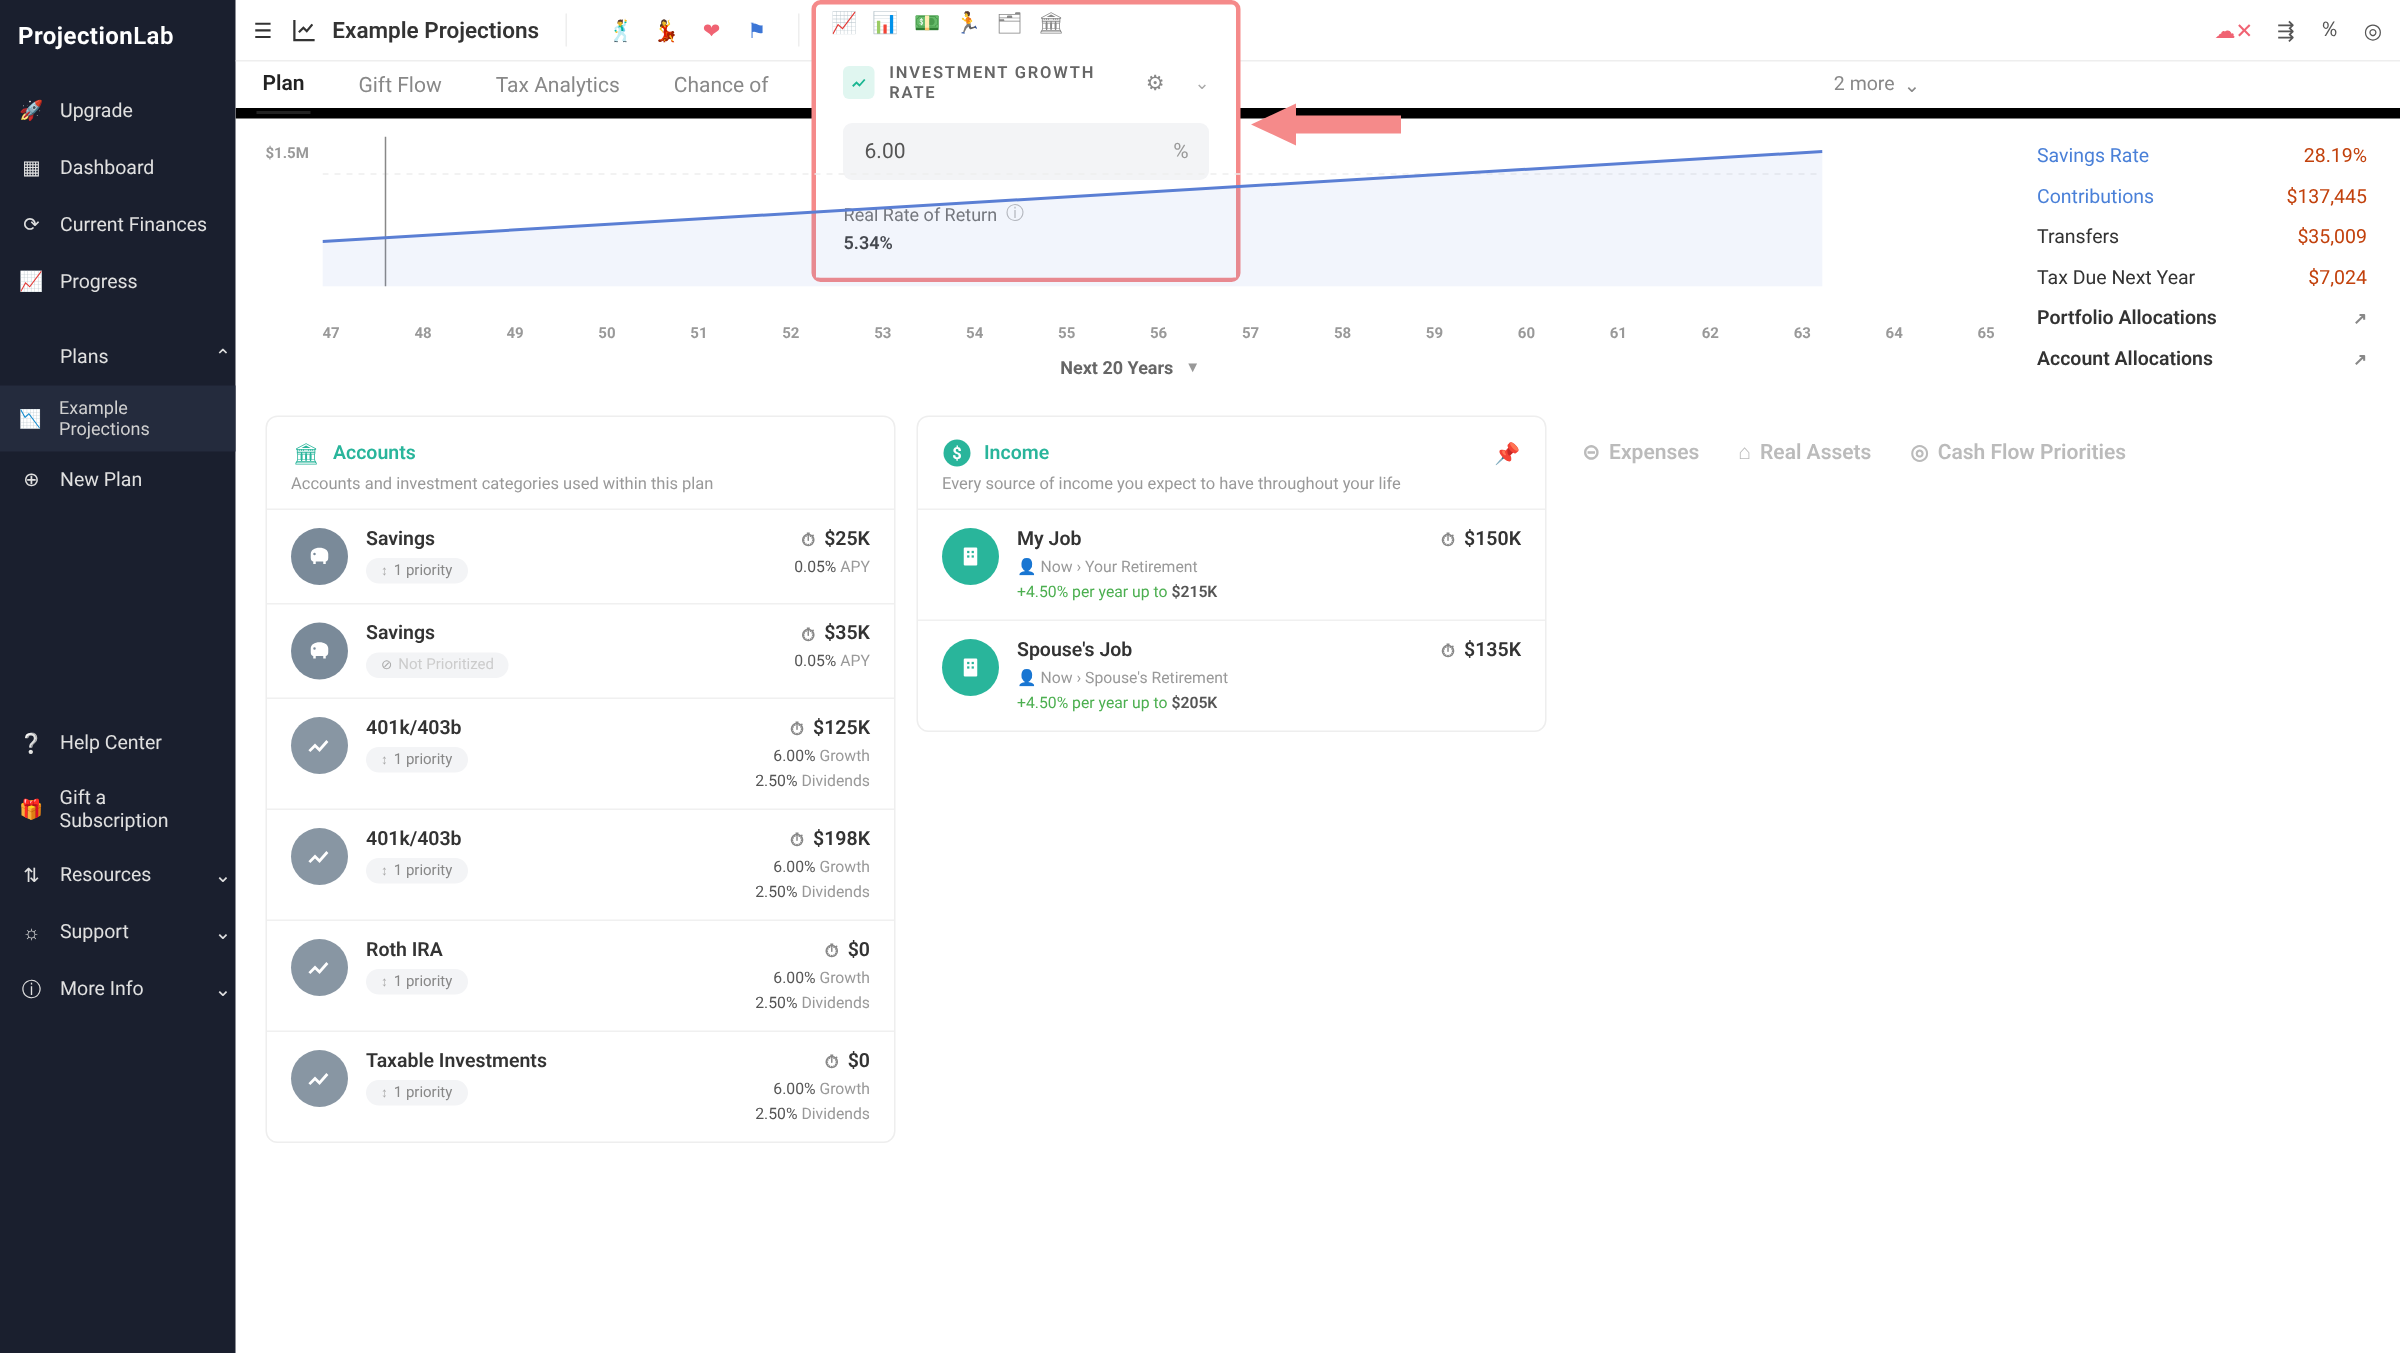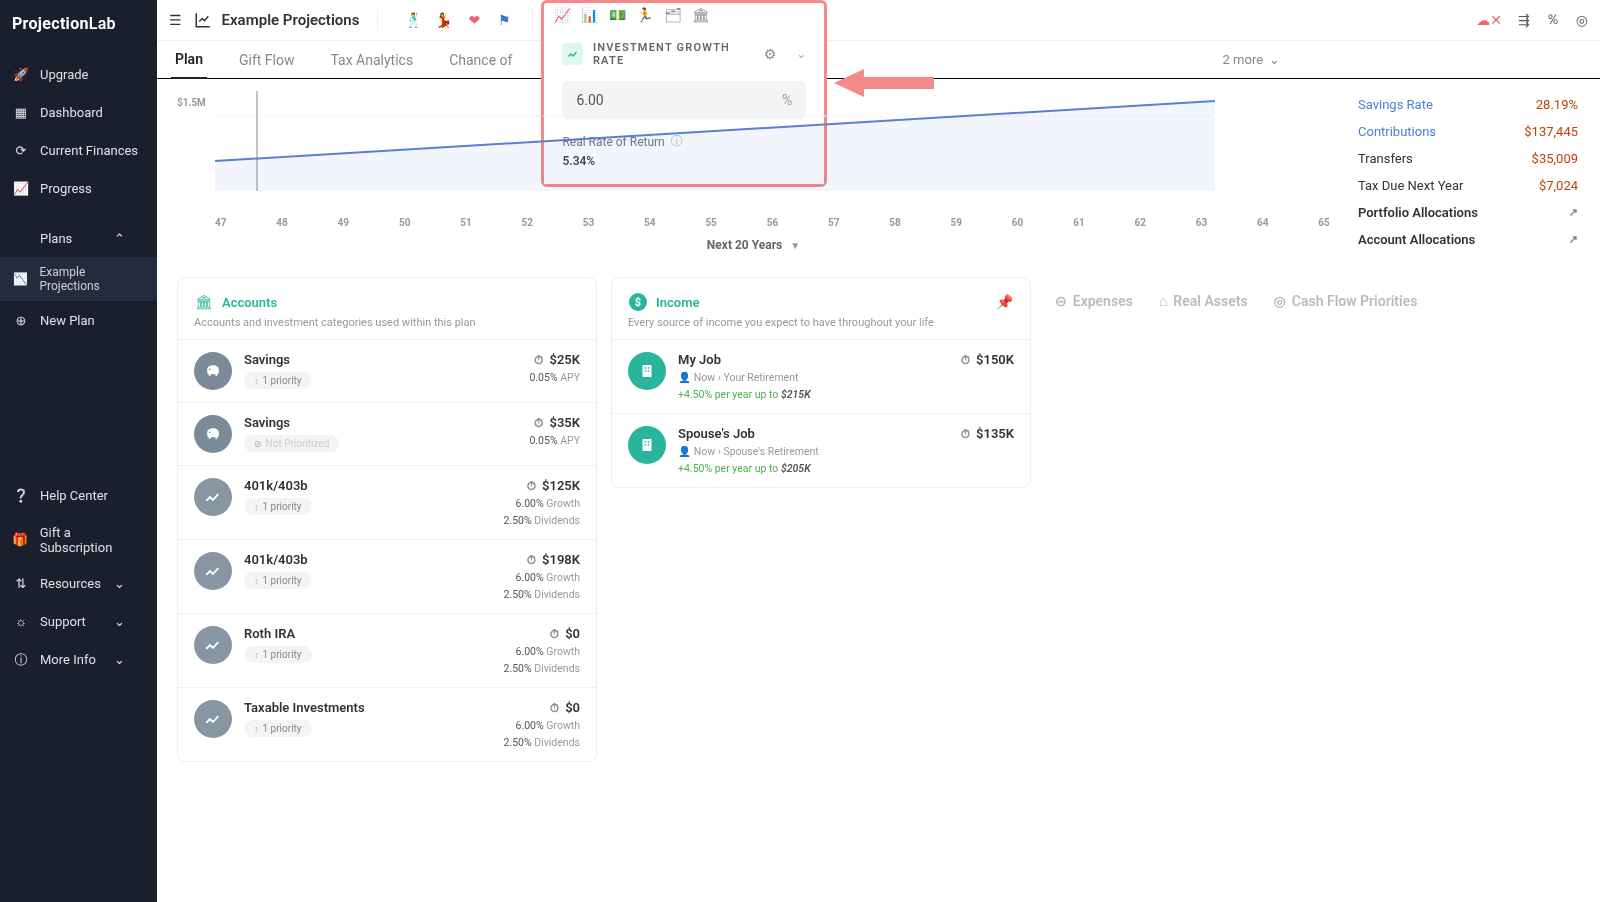--- a/index.html
+++ b/index.html
@@ -11,21 +11,21 @@
 .logo { padding: 14px 12px; font-size: 16px; font-weight: 600; letter-spacing: 0.3px; }
 .logo .bold { font-weight: 700; }
 .nav-list { list-style: none; padding: 8px 0 0 0; flex: 1; }
 .nav-item { display: flex; align-items: center; padding: 10px 12px; font-size: 13px; color: #e0e0e0; cursor: pointer; gap: 10px; }
 .nav-item.small { font-size: 12px; padding: 8px 12px 8px 34px; color: #d0d0d0; }
 .nav-item.small.active { background: #242b3d; position:relative; padding-left:12px;}
 .nav-item.small.active .nav-icon{display:flex;}
 .nav-item.small .nav-icon{display:none;}
 .nav-item.small.active .nav-icon{display:flex;}
 .nav-icon { width: 18px; height: 18px; display: flex; align-items: center; justify-content: center; }
-.nav-item.section { justify-content: space-between; padding-right:32px;}
+.nav-item.section { justify-content: space-between; padding-right:3px;}
 .bottom-nav { padding-bottom: 12px; }
 
 
 .main { flex: 1; display: flex; flex-direction: column; overflow:hidden;}
 .topbar { height: 41px; border-bottom: 1px solid #eee; display: flex; align-items: center; padding: 0 12px; gap: 12px; }
 .menu-icon { cursor: pointer; }
 .titlearea { display:flex; align-items:center; gap:10px; font-weight:600; font-size:15px;}
 .icon-row { display:flex; align-items:center; gap:10px; margin-left:8px;}
 .icon-row .ic{ width:20px; height:20px; display:flex; align-items:center; justify-content:center; cursor:pointer;}
 .divider-v{width:1px;height:22px;background:#eee;margin:0 6px;}
@@ -41,21 +41,21 @@
 .hb-gear{margin-left:auto;color:#888;cursor:pointer;}
 .hb-chev{color:#aaa;font-size:12px;margin-left:10px;}
 .hb-input{margin-top:14px;background:#f3f4f6;border-radius:6px;height:38px;display:flex;align-items:center;padding:0 14px;color:#555;}
 .hb-input .unit{margin-left:auto;color:#999;}
 .hb-sub{margin-top:14px;font-size:12px;color:#777;display:flex;align-items:center;gap:6px;}
 .hb-val{font-size:12px;color:#444;font-weight:600;margin-top:4px;}
 
 .arrow{position:absolute;left:290px;top:60px;}
 
 
-.tabrow{display:flex;align-items:center;padding:0 0 0 14px;height:38px;border-bottom:1px solid #000000;gap:28px;}
+.tabrow{display:flex;align-items:center;padding:0 0 0 14px;height:38px;border-bottom:7px solid #000000;gap:28px;}
 .tab{font-size:14px;color:#888;cursor:pointer;padding:10px 4px;}
 .tab.active{color:#222;font-weight:600;border-bottom:2px solid #222;}
 .more{margin-left:auto;margin-right:320px;color:#888;font-size:13px;display:flex;align-items:center;gap:6px;}
 .chartarea{flex:1;position:relative;padding:12px 20px 8px 20px;font-weight:bold;}
 .chart-wrap{position:relative;height:120px;}
 .chart-y{position:absolute;left:0;top:6px;font-size:10px;color:#999;}
 .chart-svg{position:absolute;left:38px;top:0;right:0;height:100px;}
 .chart-x{display:flex;justify-content:space-between;font-size:10px;color:#999;margin-top:6px;padding-left:38px;}
 .chart-label{text-align:center;font-size:12px;color:#666;margin-top:10px;display:flex;align-items:center;justify-content:center;gap:8px;}
 
@@ -82,21 +82,21 @@
 .row{display:flex;padding:12px 16px;border-top:1px solid #f0f0f0;gap:12px;}
 .row-ic{width:38px;height:38px;border-radius:50%;display:flex;align-items:center;justify-content:center;flex-shrink:0;}
 .row-ic.grey{background:#7a8a99;}
 .row-ic.grey2{background:#8896a3;}
 .row-ic.green{background:#29b59b;}
 .row-body{flex:1;}
 .row-title{font-weight:600;font-size:13px;}
 .chip{display:inline-flex;align-items:center;gap:4px;background:#f3f4f6;border-radius:12px;padding:3px 10px;font-size:10px;color:#888;margin-top:5px;}
 .chip .cic{font-size:9px;color:#aaa;}
 .row-meta-sm{font-size:10.5px;color:#999;margin-top:4px;}
-.row-meta-sm .dk{color:#555;font-weight:600;font-style:italic;}
+.row-meta-sm .dk{color:#555;font-weight:600;}
 .row-right{text-align:right;font-size:12px;}
 .row-right .amt{font-weight:600;font-size:13px;display:flex;align-items:center;gap:6px;justify-content:flex-end;}
 .row-right .sub{font-size:10.5px;color:#999;margin-top:4px;}
 .row-right .sub .pct{color:#555;}
 
 .pin{color:#29b59b;margin-left:auto;}
 
 .extra-tabs{display:flex;gap:26px;padding:16px 10px;color:#bbb;font-size:14px;align-items:center;}
 .extra-tabs .et{display:flex;align-items:center;gap:6px;cursor:pointer;font-weight:600;}
 

